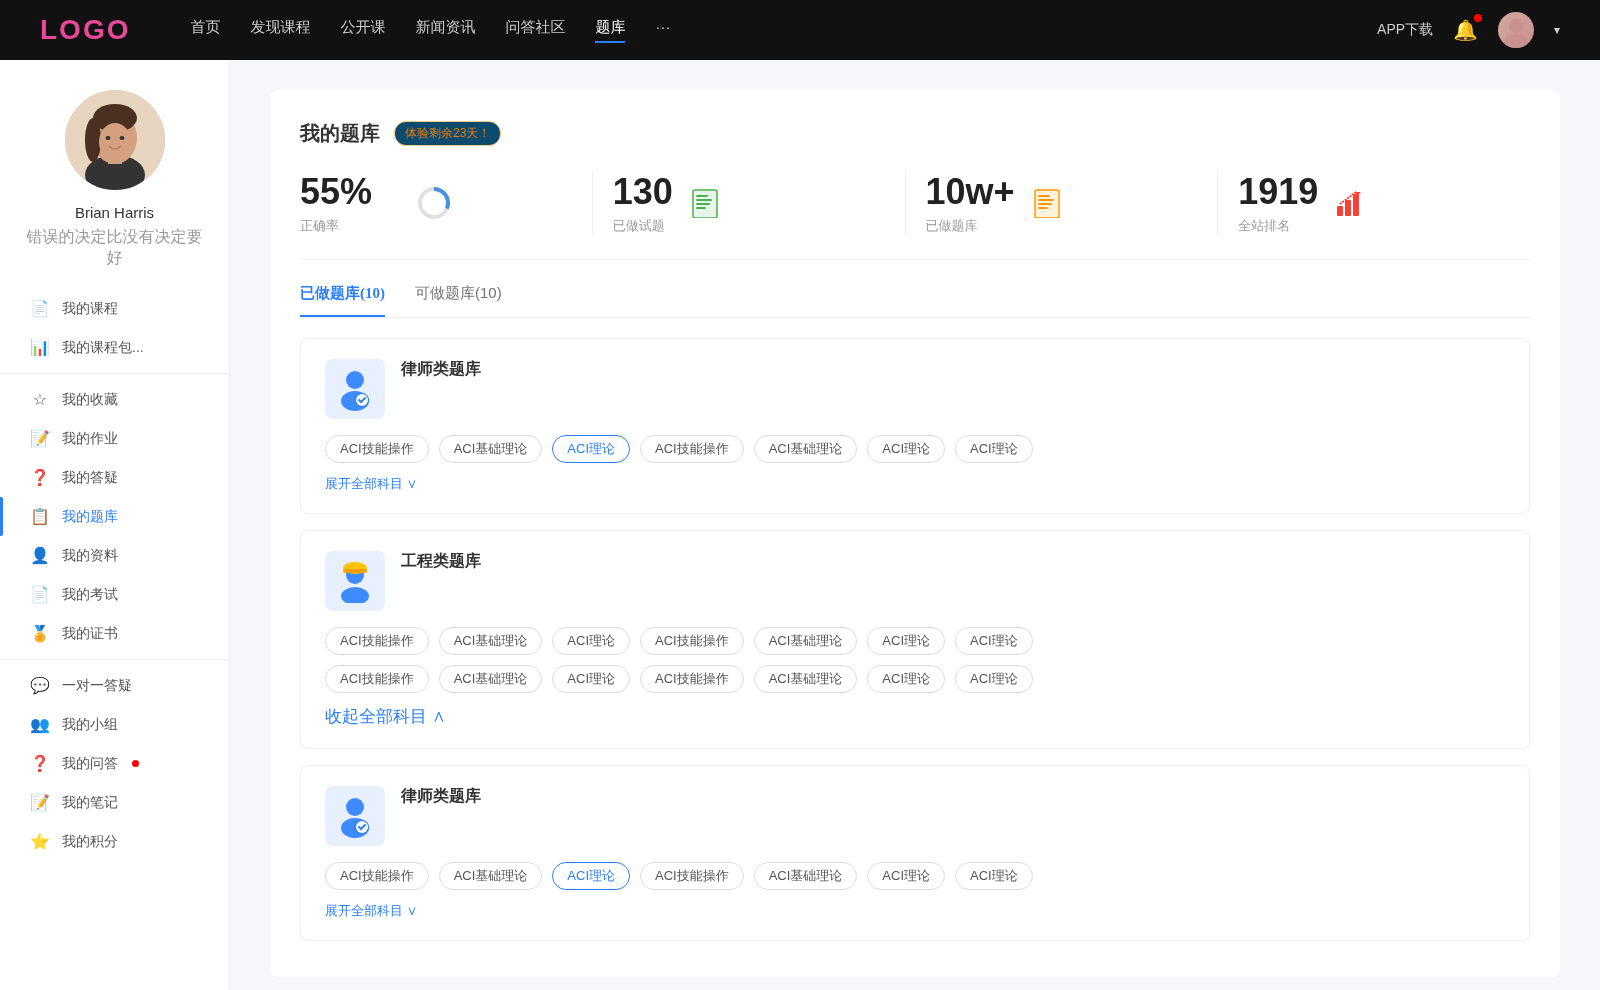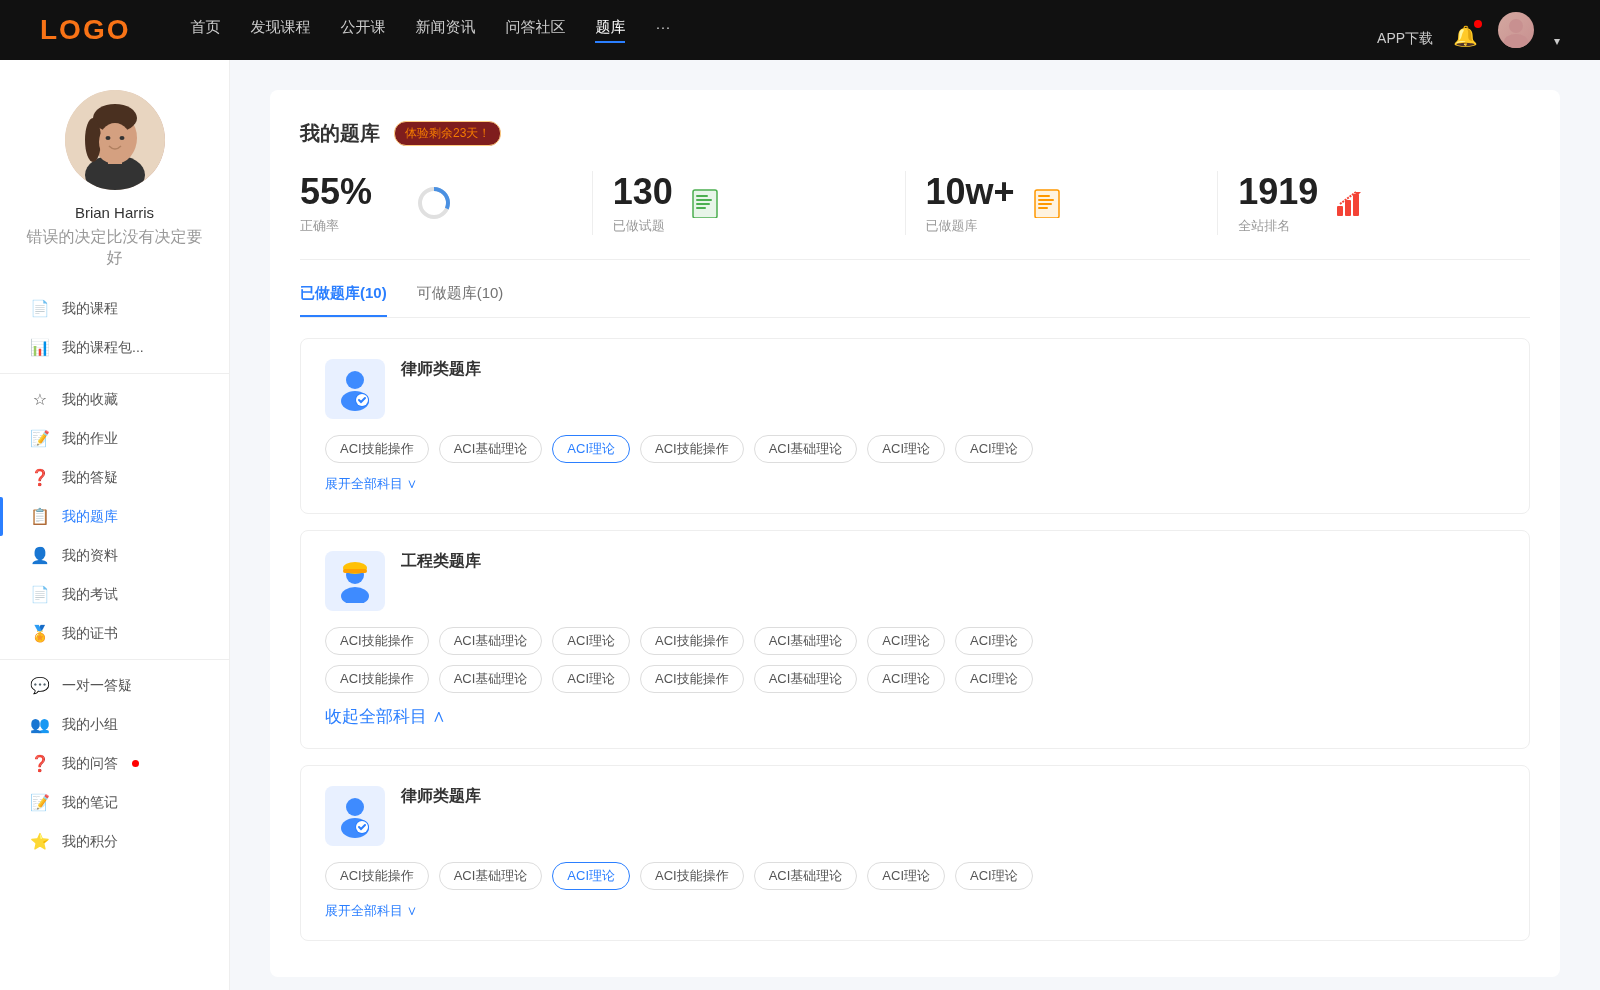--- a/index.html
+++ b/index.html
@@ -10,21 +10,21 @@
       background: #111;
       height: 60px;
       display: flex;
       align-items: center;
       padding: 0 40px;
       position: fixed;
       top: 0; left: 0; right: 0;
       z-index: 100;
     }
     .navbar-logo {
-      color: #f97316;
+      color: #ec4899;
       font-size: 28px;
       font-weight: bold;
       letter-spacing: 2px;
       margin-right: 60px;
     }
     .navbar-nav {
       display: flex;
       gap: 30px;
       flex: 1;
     }
@@ -34,21 +34,21 @@
       font-size: 15px;
       cursor: pointer;
       padding-bottom: 4px;
     }
     .navbar-nav a.active {
       color: #fff;
       border-bottom: 2px solid #2b7fff;
     }
     .navbar-right {
       display: flex;
-      align-items: flex-end;
+      align-items: center;
       gap: 20px;
       color: #fff;
     }
     .navbar-app-download { font-size: 14px; color: #ccc; cursor: pointer; }
     .navbar-bell { font-size: 20px; cursor: pointer; position: relative; }
     .navbar-bell-badge {
       position: absolute;
       top: -4px; right: -4px;
       width: 8px; height: 8px;
       background: red;
@@ -171,21 +171,21 @@
       align-items: center;
       gap: 14px;
       margin-bottom: 24px;
     }
     .page-title {
       font-size: 20px;
       font-weight: 600;
       color: #333;
     }
     .trial-badge {
-      background: #7f1d1d;
+      background: #0c4a6e;
       border: 1px solid #ffcc80;
       color: #f57c00;
       font-size: 12px;
       padding: 3px 10px;
       border-radius: 12px;
     }
 
     
     .stats-row {
       display: flex;
@@ -234,20 +234,21 @@
     .tab-item {
       font-size: 15px;
       padding-bottom: 12px;
       cursor: pointer;
       color: #737373;
     }
     .tab-item.active {
       color: #2b7fff;
       font-weight: 600;
       border-bottom: 2px solid #2b7fff;
+      font-family: Liberation Serif, serif;
     }
 
     
     .qbank-item {
       border: 1px solid #eee;
       border-radius: 8px;
       padding: 20px 24px;
       margin-bottom: 16px;
     }
     .qbank-header {

